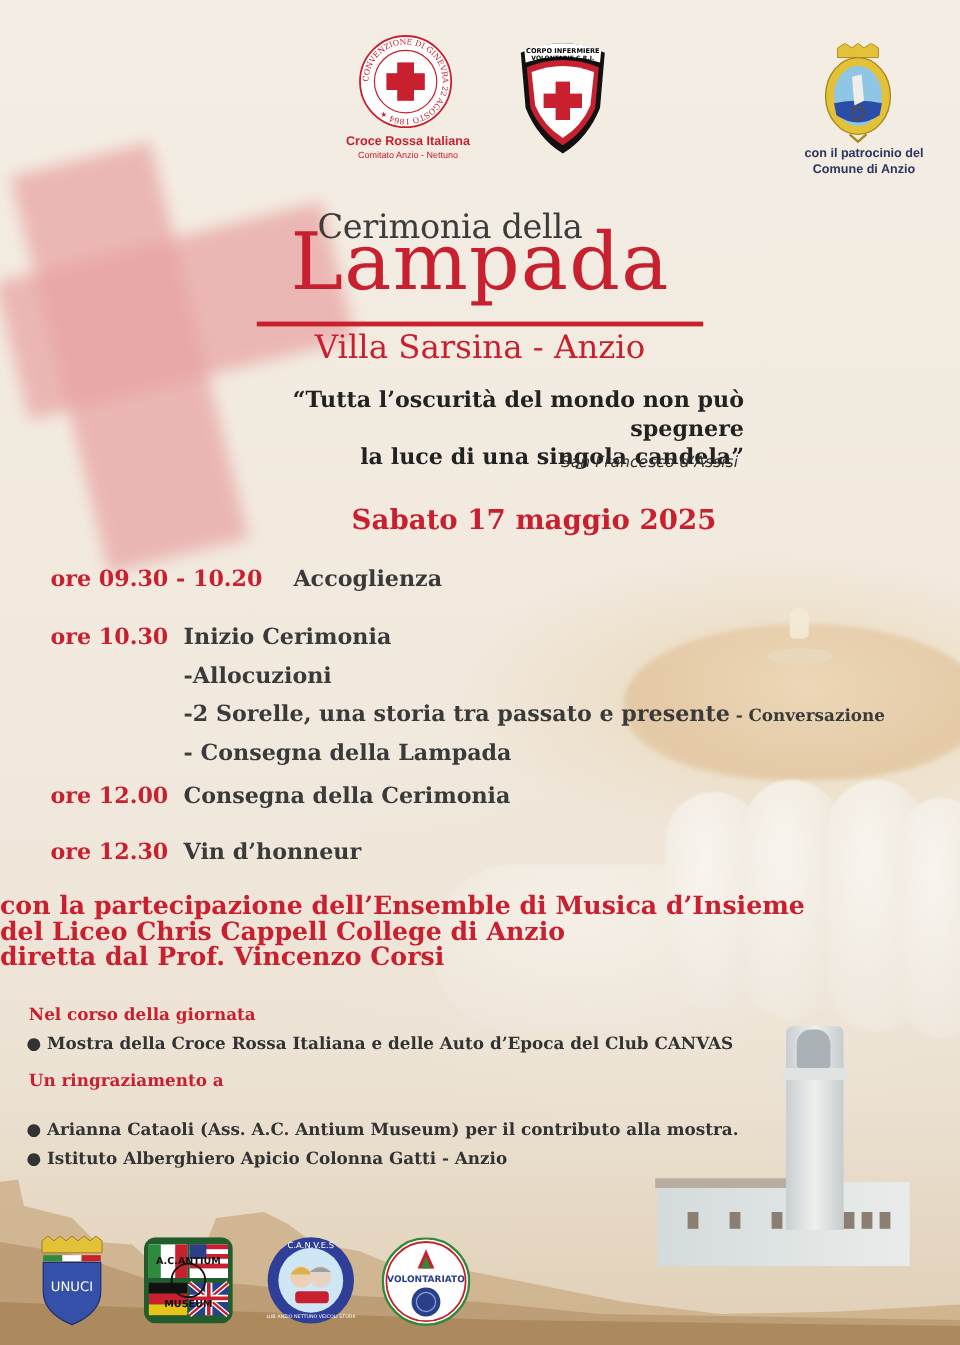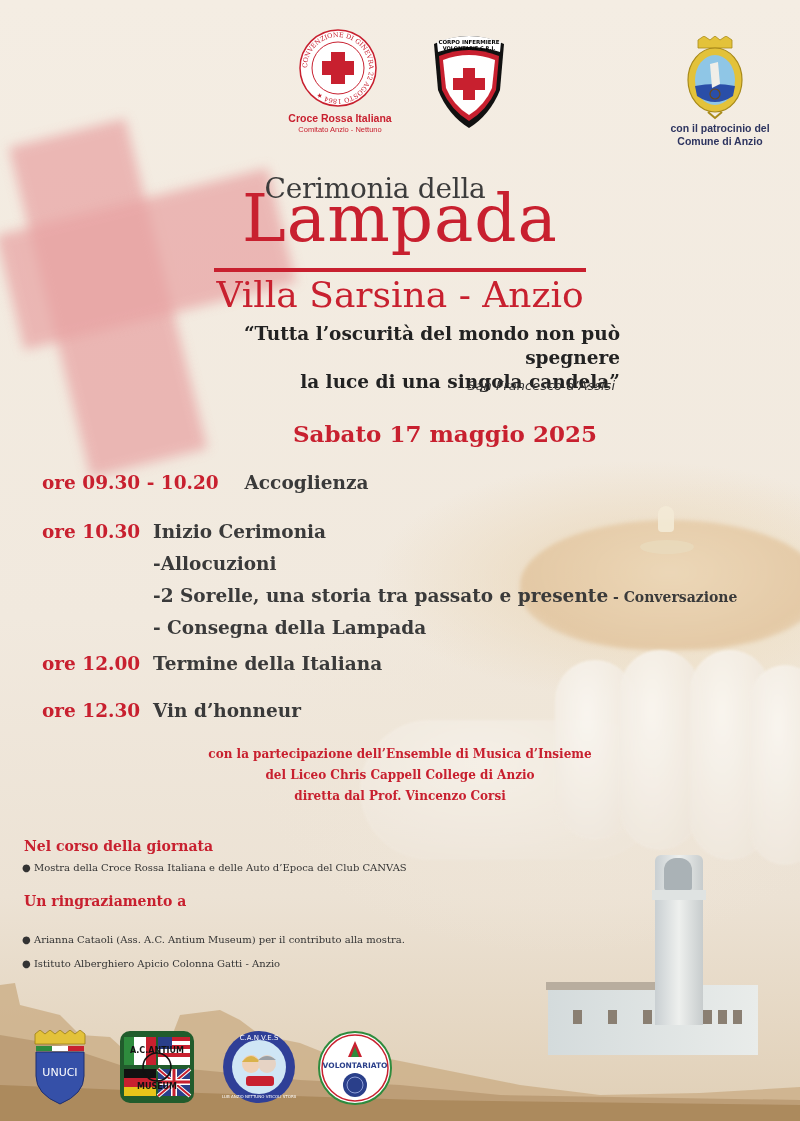--- a/index.html
+++ b/index.html
@@ -45,36 +45,36 @@
   .cri-seal { left:298px; top:28px; width:80px; height:80px; }
   .cri-name { left:270px; top:112px; width:140px; text-align:center; font-family:"Liberation Sans", sans-serif; font-weight:bold; font-size:10.5px; color:#c8202f; }
   .cri-sub { left:270px; top:125px; width:140px; text-align:center; font-family:"Liberation Sans", sans-serif; font-size:7.5px; color:#c8202f; }
   .civ-shield { left:430px; top:30px; width:78px; height:100px; }
   .anzio-crest { left:684px; top:36px; width:62px; height:84px; }
   .patron { left:650px; top:122px; width:140px; text-align:center; font-family:Liberation Sans, sans-serif; font-weight:bold; font-size:10.5px; line-height:13px; color:#2e3560; }
 
   .t-pre { left:0; top:172px; width:750px; text-align:center; font-size:28px; color:#3c3c3c; font-family:"DejaVu Serif", serif; letter-spacing:-.3px; }
   .t-main { left:0; top:180px; width:800px; text-align:center; font-size:66px; color:#c8202f; font-family:"DejaVu Serif", serif; letter-spacing:1px; }
   .t-rule { left:214px; top:268px; width:372px; height:4px; background:#c8202f; }
-  .t-place { left:0; top:274px; width:800px; text-align:center; font-size:36px; color:#c8202f; font-family:"DejaVu Serif", serif; }
+  .t-place { left:0; top:274px; width:800px; text-align:center; font-size:27px; color:#c8202f; font-family:"DejaVu Serif", serif; }
 
   .quote { left:200px; top:322px; width:420px; text-align:right; font-size:18.5px; line-height:24px; color:#222; font-weight:bold; font-family:"DejaVu Serif", serif; }
   .quote-author { left:350px; top:378px; width:265px; text-align:right; font-size:13px; font-style:italic; color:#333; font-family:"DejaVu Sans", sans-serif; }
 
   .date { left:0; top:420px; width:800px; text-align:center; padding-left:90px; box-sizing:border-box; font-size:23px; font-weight:bold; color:#c8202f; font-family:"DejaVu Serif", serif; }
 
   .sched { font-size:18.5px; color:#3a3a3a; font-family:"DejaVu Serif", serif; white-space:nowrap; }
   .sched .time { color:#c8202f; font-weight:bold; }
   .sched .act { font-weight:bold; color:#3a3a3a; }
   .sched .small { font-size:14px; font-weight:bold; color:#3a3a3a; }
 
-  .ensemble { left:0; top:744px; width:800px; text-align:center; font-size:12px; line-height:21px; color:#c8202f; font-weight:bold; font-family:"DejaVu Serif", serif; }
+  .ensemble { left:0; top:744px; width:800px; font-size:21px; line-height:21px; color:#c8202f; font-weight:bold; font-family:"DejaVu Serif", serif; }
 
   .foot-h { font-size:14px; color:#c8202f; font-weight:bold; font-family:"DejaVu Serif", serif; }
-  .foot-i { font-size:10px; color:#333; font-weight:normal; font-family:"DejaVu Serif", serif; white-space:nowrap; }
+  .foot-i { font-size:14px; color:#333; font-weight:bold; font-family:"DejaVu Serif", serif; white-space:nowrap; }
 
   .blogo { top:1030px; }
 </style>
 </head>
 <body>
 
 <div class="poster">
 
   <div class="bg-cross">
     <div class="arm v"></div>
@@ -178,21 +178,21 @@
     <span class="act">-2 Sorelle, una storia tra passato e presente</span><span class="small"> - Conversazione</span>
   </div>
   <div class="abs sched" style="left:153px; top:617px;">
     <span class="act">- Consegna della Lampada</span>
   </div>
 
   <div class="abs sched" style="left:42px; top:653px;text-align:right;">
     <span class="time">ore 12.00</span>
   </div>
   <div class="abs sched" style="left:153px; top:653px;">
-    <span class="act">Termine della Italiana</span>
+    <span class="act">Consegna della Cerimonia</span>
   </div>
 
   <div class="abs sched" style="left:42px; top:700px;">
     <span class="time">ore 12.30</span>
   </div>
   <div class="abs sched" style="left:153px; top:700px;">
     <span class="act">Vin d’honneur</span>
   </div>
 
   <div class="abs ensemble">

